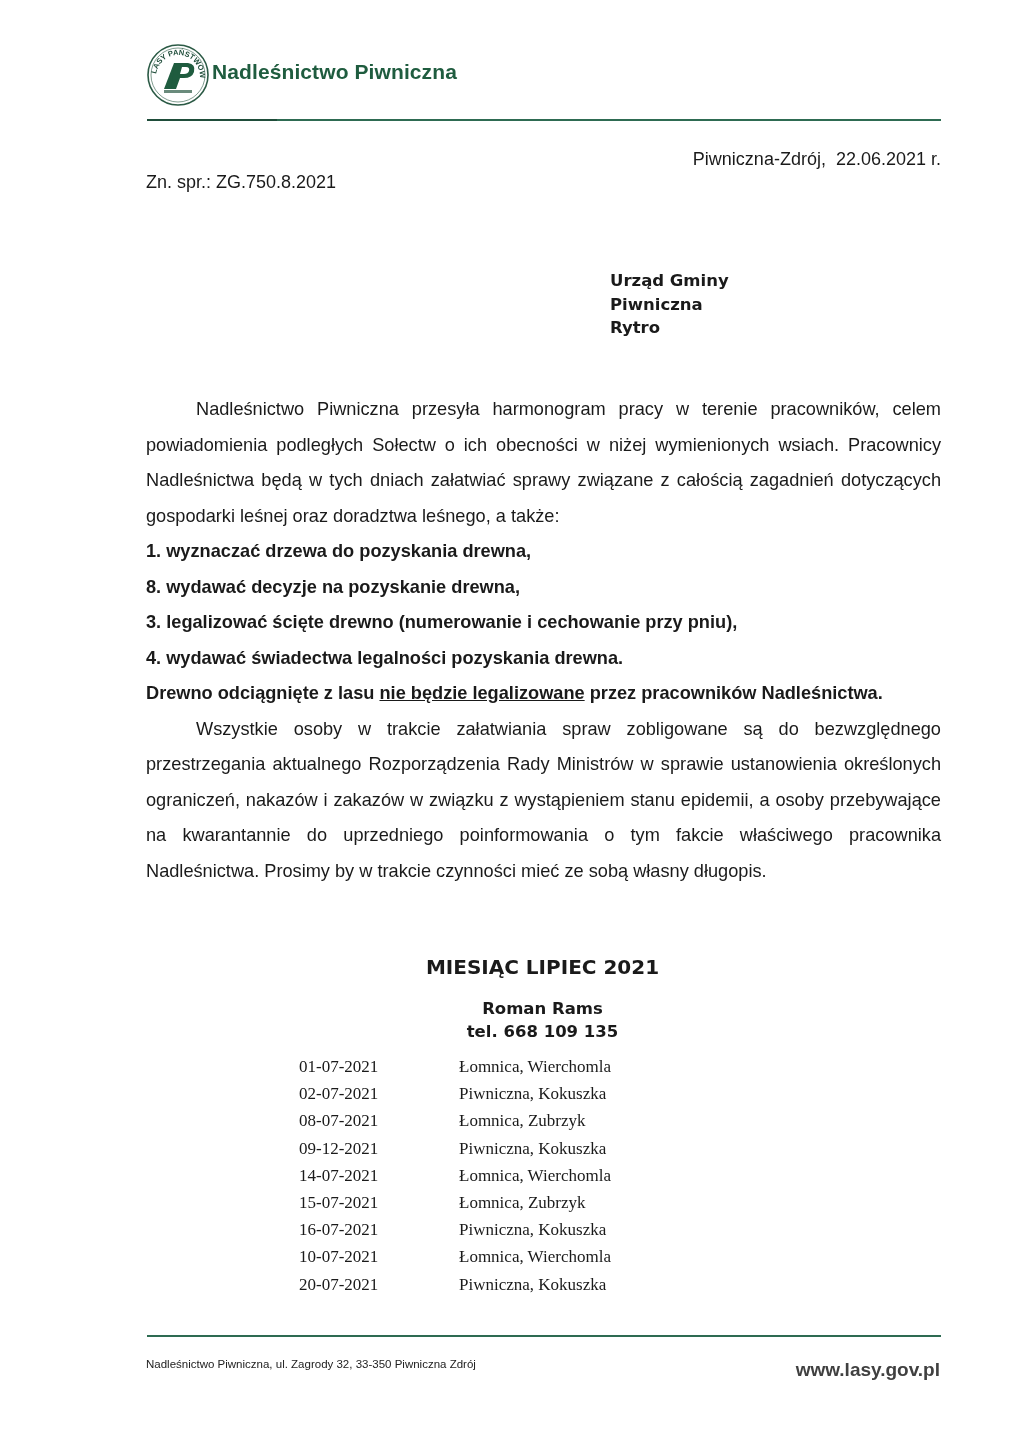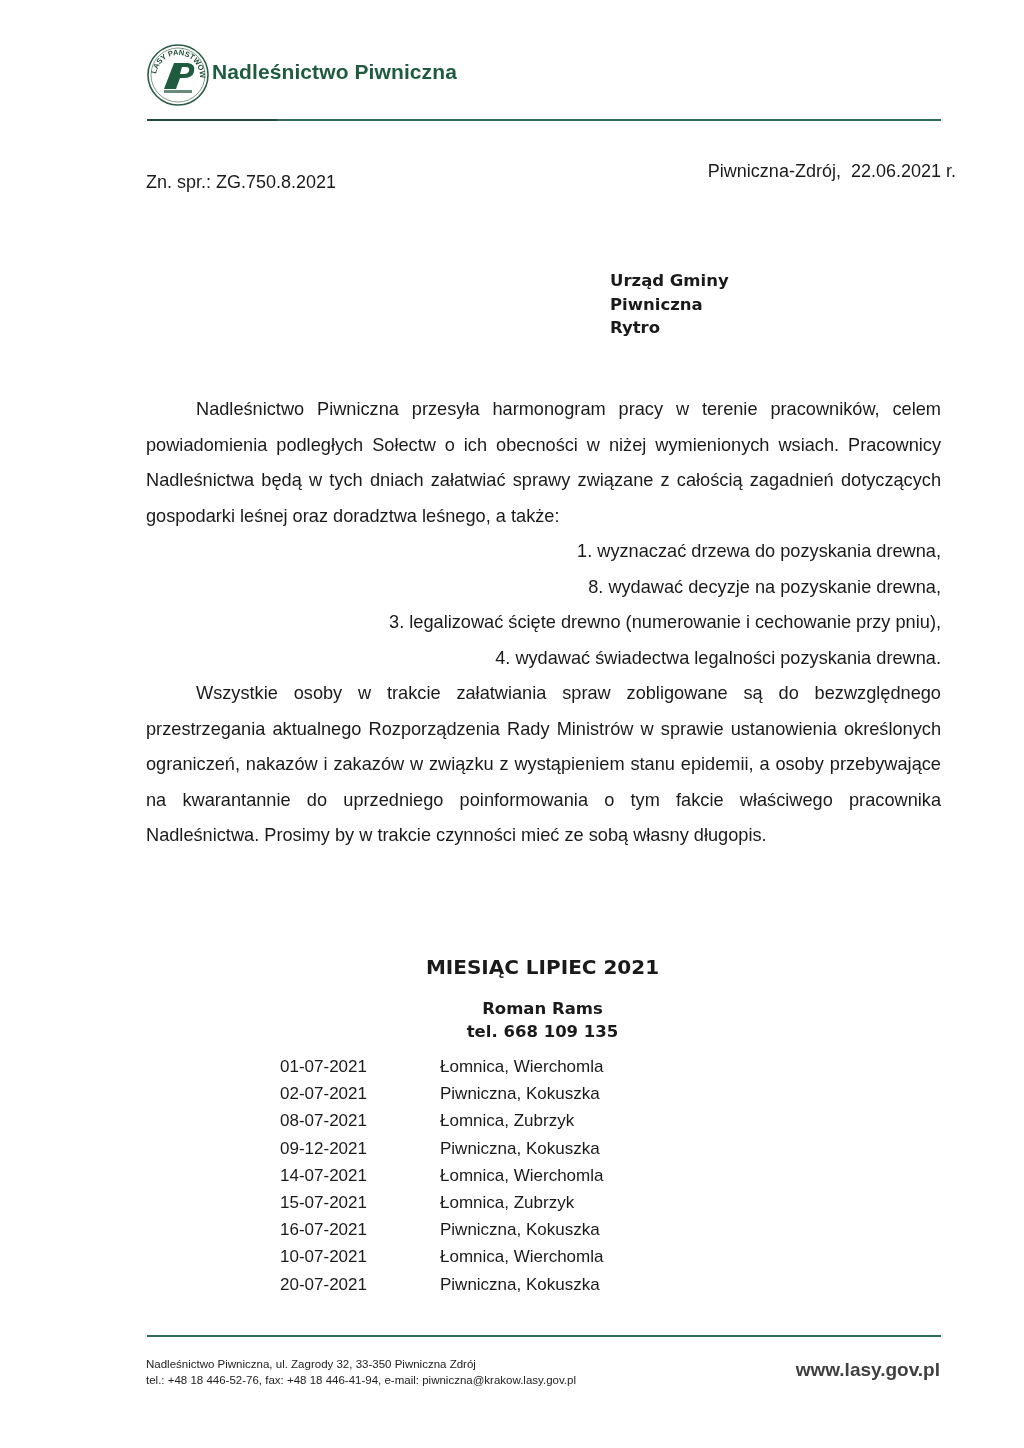--- a/index.html
+++ b/index.html
@@ -2,31 +2,31 @@
 <html><head>
   <meta charset="utf-8">
   <style>
     html, body { margin: 0; padding: 0; background: #ffffff; }
     body { width: 1024px; height: 1448px; position: relative; overflow: hidden; color: #1a1a1a; font-family: "Liberation Sans", sans-serif; }
     .abs { position: absolute; }
     .logo { left: 144px; top: 43px; width: 68px; height: 64px; }
     .org-name { left: 212px; top: 60px; font-size: 21px; font-weight: bold; color: #1f5c3f; letter-spacing: 0.1px; }
     .rule-top { left: 147px; top: 119px; width: 794px; height: 2px; background: #2e6b52; }
     .rule-top .dark { position: absolute; left: 0; top: 0; width: 130px; height: 2px; background: #1f4d3a; }
-    .place-date { right: 68px; top: 149px; font-size: 18px; margin-top: 12px; }
+    .place-date { right: 83px; top: 149px; font-size: 18px; }
     .ref { left: 146px; top: 172px; font-size: 18px; }
     .addressee { left: 610px; top: 269px; font-size: 18px; font-weight: bold; line-height: 23.5px; font-family: "DejaVu Sans", sans-serif; font-size: 16.5px; }
     .body-text { left: 146px; width: 795px; font-size: 18.2px; line-height: 35.5px; text-align: justify; }
     .p1 { top: 392px; }
     .indent { text-indent: 50px; }
-    .nojust { text-align: right; }
+    .nojust { text-align: left; font-weight: bold; }
     .u { text-decoration: underline; }
     .month-title { left: 0; width: 1085px; text-align: center; top: 955px; font-size: 20px; font-weight: bold; font-family: "DejaVu Sans", sans-serif; }
     .person { left: 0; width: 1085px; text-align: center; top: 997px; font-size: 16.5px; font-weight: bold; line-height: 23px; font-family: "DejaVu Sans", sans-serif; }
-    .schedule { left: 280px; top: 1053px; font-size: 18.2px; line-height: 27.2px; font-family: Liberation Sans, sans-serif; font-size: 17px; }
+    .schedule { left: 299px; top: 1053px; font-size: 18.2px; line-height: 27.2px; font-family: Liberation Serif, serif; font-size: 17px; }
     .row { display: flex; }
     .row .d { width: 160px; }
     .rule-bottom { left: 147px; top: 1335px; width: 794px; height: 2px; background: #2e6b52; }
     .foot-addr { left: 146px; top: 1356px; font-size: 11.5px; line-height: 16px; color: #222; }
     .foot-url { right: 84px; top: 1359px; font-size: 19px; font-weight: bold; color: #404040; }
   </style>
 </head>
 <body>
 
 <div class="abs logo">
@@ -55,20 +55,21 @@
 </div>
 
 <div class="abs body-text p1">
   <div class="indent">Nadleśnictwo Piwniczna przesyła harmonogram pracy w terenie pracowników, celem powiadomienia podległych Sołectw o ich obecności w niżej wymienionych wsiach. Pracownicy Nadleśnictwa będą w tych dniach załatwiać sprawy związane z całością zagadnień dotyczących gospodarki leśnej oraz doradztwa leśnego, a także:</div>
   <div class="nojust">
     <div>1. wyznaczać drzewa do pozyskania drewna,</div>
     <div>8. wydawać decyzje na pozyskanie drewna,</div>
     <div>3. legalizować ścięte drewno (numerowanie i cechowanie przy pniu),</div>
     <div>4. wydawać świadectwa legalności pozyskania drewna.</div>
   </div>
+  <div class="nojust"><span style="white-space:pre;">Drewno odciągnięte z lasu </span><span class="u">nie będzie legalizowane</span><span style="white-space:pre;"> przez pracowników Nadleśnictwa.</span></div>
   <div class="indent">Wszystkie osoby w trakcie załatwiania spraw zobligowane są do bezwzględnego przestrzegania aktualnego Rozporządzenia Rady Ministrów w sprawie ustanowienia określonych ograniczeń, nakazów i zakazów w związku z wystąpieniem stanu epidemii, a osoby przebywające na kwarantannie do uprzedniego poinformowania o tym fakcie właściwego pracownika Nadleśnictwa. Prosimy by w trakcie czynności mieć ze sobą własny długopis.</div>
 </div>
 
 <div class="abs month-title">MIESIĄC LIPIEC 2021</div>
 <div class="abs person">
   <div>Roman Rams</div>
   <div>tel. 668 109 135</div>
 </div>
 <div class="abs schedule">
   <div class="row">
@@ -105,15 +106,14 @@
     </div>
   <div class="row">
       <span class="d">20-07-2021</span>
       <span>Piwniczna, Kokuszka</span>
     </div>
 </div>
 
 <div class="abs rule-bottom"></div>
 <div class="abs foot-addr">
   <div>Nadleśnictwo Piwniczna, ul. Zagrody 32, 33-350 Piwniczna Zdrój</div>
-  <div>tel.: +48 18 446-52-76, fax: +48 18 446-41-94, e-mail: piwniczna@krakow.lasy.gov.pl</div>
 </div>
 <div class="abs foot-url">www.lasy.gov.pl</div>
 
 </body></html>

